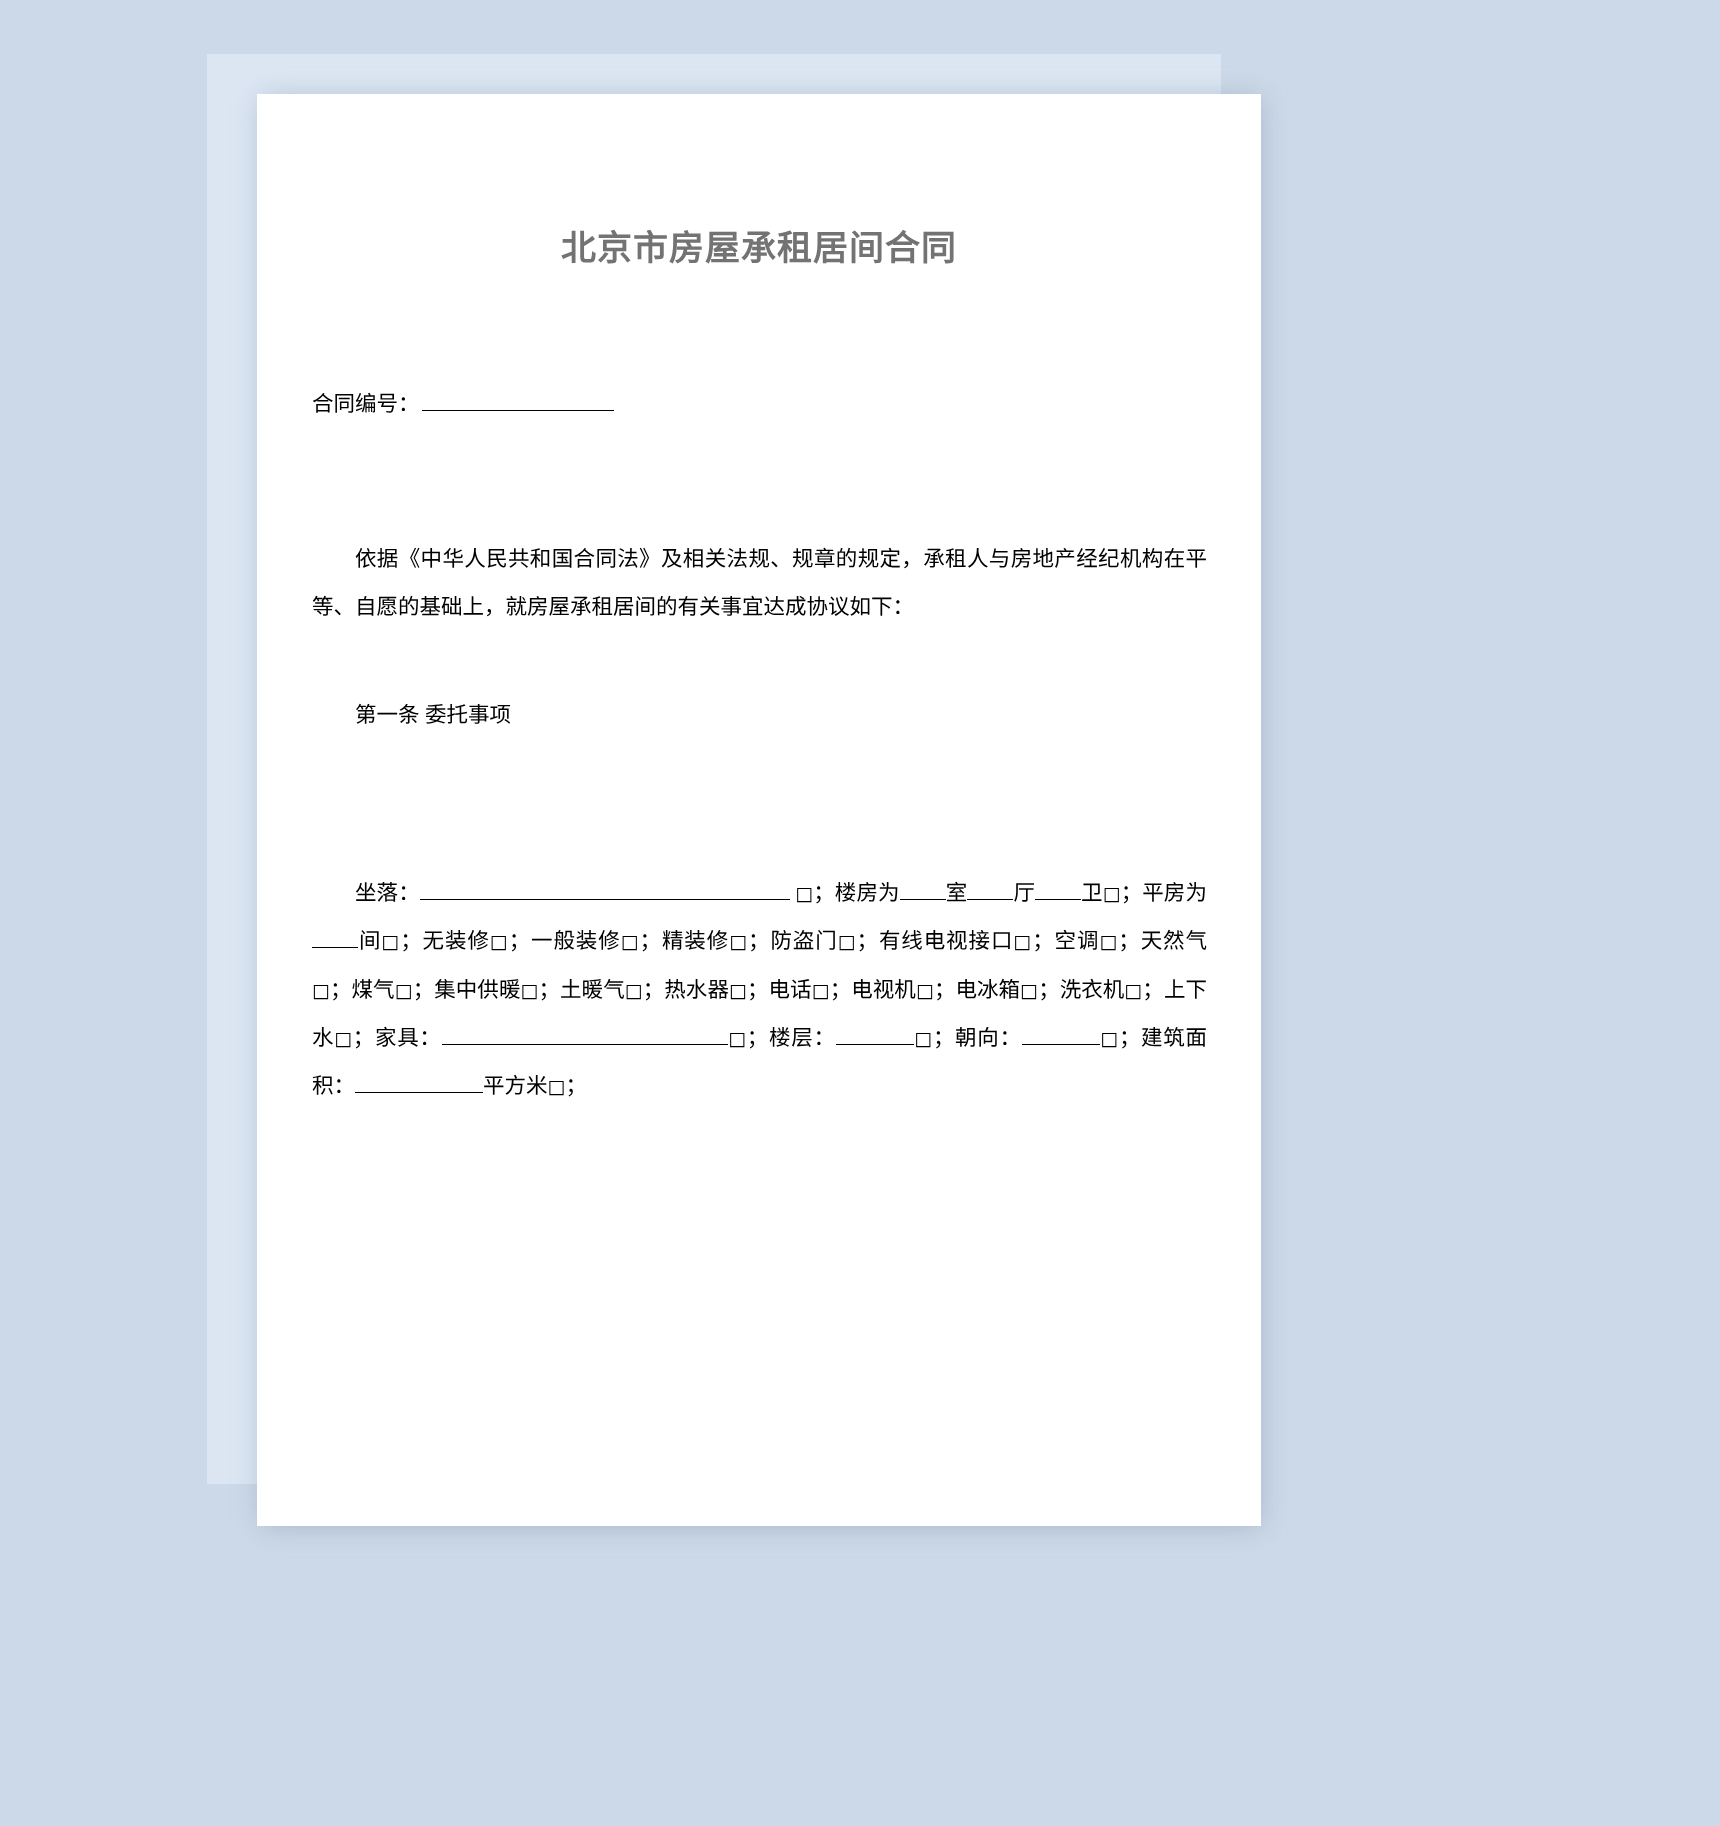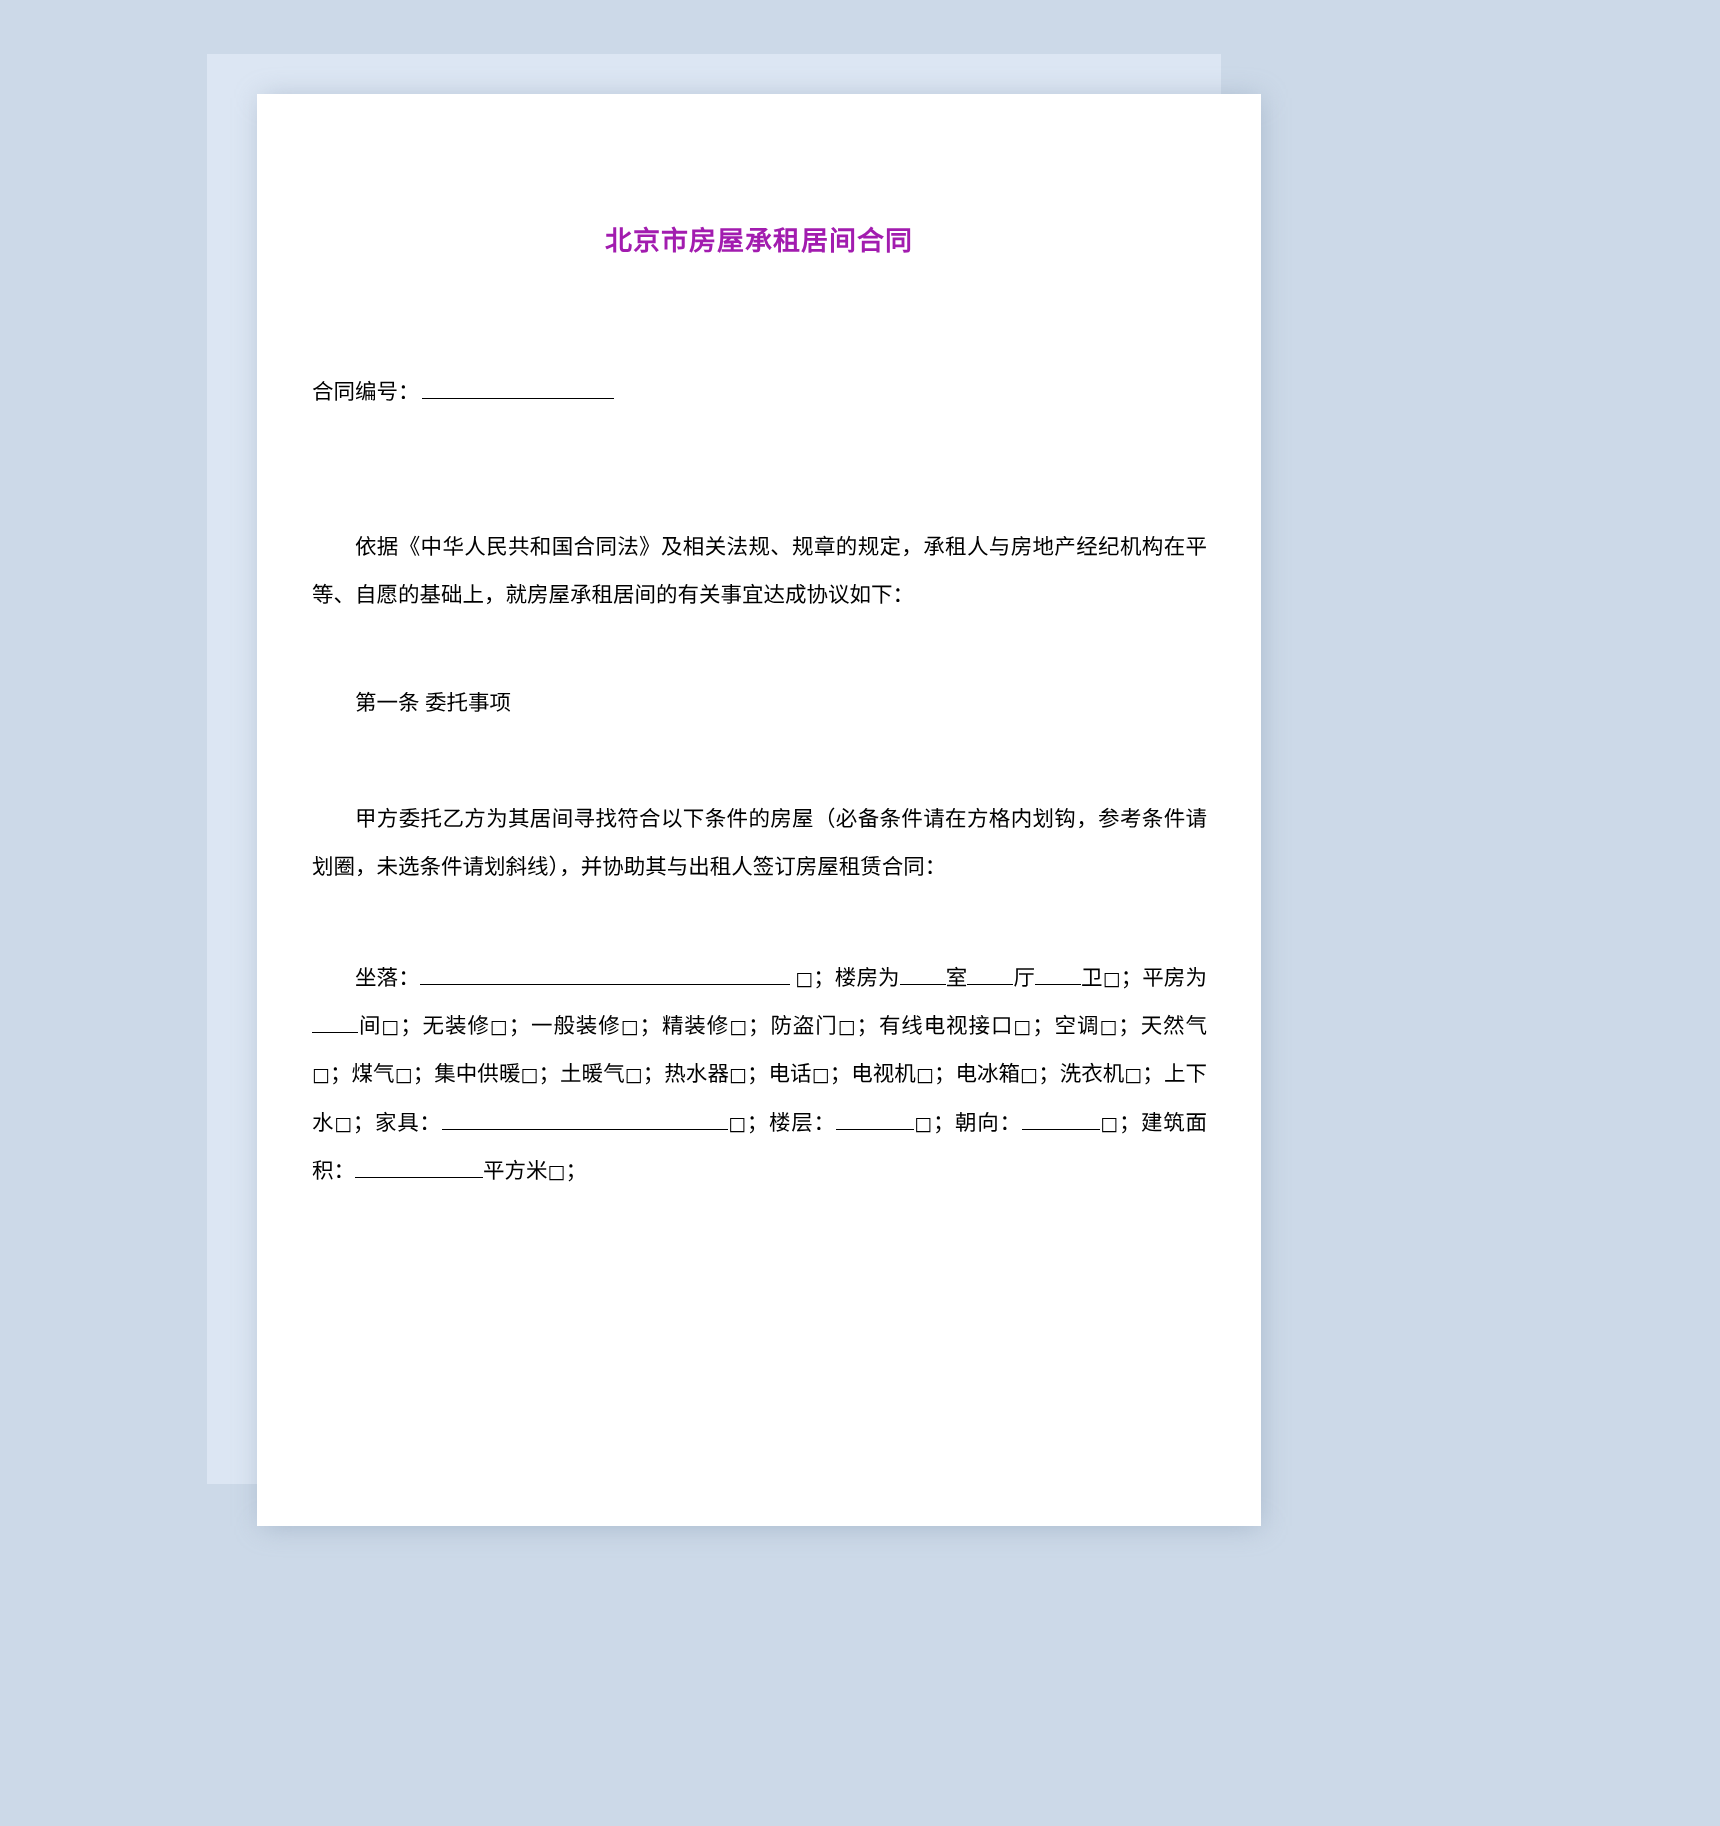--- a/index.html
+++ b/index.html
@@ -45,23 +45,23 @@
     background: #ffffff;
     box-sizing: border-box;
     padding: 0;
   }
 
   .doc-title {
     margin-top: 125px;
     text-align: center;
     font-family: "DejaVu Sans", "Liberation Sans", sans-serif;
     font-weight: bold;
-    font-size: 27px;
+    font-size: 35px;
     letter-spacing: 1px;
-    color: #a21caf;
+    color: #737373;
   }
 
   .body-area {
     margin-top: 118px;
     padding: 0 54px 0 55px;
     font-size: 21.5px;
     line-height: 1.0;
     color: #000;
   }
 
@@ -127,21 +127,20 @@
     <div class="gap-1"></div>
 
     <div class="para">依据《中华人民共和国合同法》及相关法规、规章的规定，承租人与房地产经纪机构在平等、自愿的基础上，就房屋承租居间的有关事宜达成协议如下：</div>
 
     <div class="gap-2"></div>
 
     <div class="clause-title">第一条  委托事项</div>
 
     <div class="gap-3"></div>
 
-    <div class="para">甲方委托乙方为其居间寻找符合以下条件的房屋（必备条件请在方格内划钩，参考条件请划圈，未选条件请划斜线），并协助其与出租人签订房屋租赁合同：</div>
 
     <div class="gap-4"></div>
 
     <div class="para" style="text-indent:2em;">
       <span>坐落：</span><span class="u-xxl"></span>
       <span class="checkbox">□</span><span>；楼房为</span><span class="u-sm"></span><span>室</span><span class="u-sm"></span><span>厅</span><span class="u-sm"></span><span>卫</span><span class="checkbox">□</span><span>；平房为</span><span class="u-sm"></span><span>间</span><span class="checkbox">□</span><span>；无装修</span><span class="checkbox">□</span><span>；一般装修</span><span class="checkbox">□</span><span>；精装修</span><span class="checkbox">□</span><span>；防盗门</span><span class="checkbox">□</span><span>；有线电视接口</span><span class="checkbox">□</span><span>；空调</span><span class="checkbox">□</span><span>；天然气</span><span class="checkbox">□</span><span>；煤气</span><span class="checkbox">□</span><span>；集中供暖</span><span class="checkbox">□</span><span>；土暖气</span><span class="checkbox">□</span><span>；热水器</span><span class="checkbox">□</span><span>；电话</span><span class="checkbox">□</span><span>；电视机</span><span class="checkbox">□</span><span>；电冰箱</span><span class="checkbox">□</span><span>；洗衣机</span><span class="checkbox">□</span><span>；上下水</span><span class="checkbox">□</span><span>；家具：</span><span class="u-xl"></span><span class="checkbox">□</span><span>；楼层：</span><span class="u-md"></span><span class="checkbox">□</span><span>；朝向：</span><span class="u-md"></span><span class="checkbox">□</span><span>；建筑面积：</span><span class="u-lg"></span><span>平方米</span><span class="checkbox">□</span><span>；</span>
     </div>
 
   </div>
 </div>

